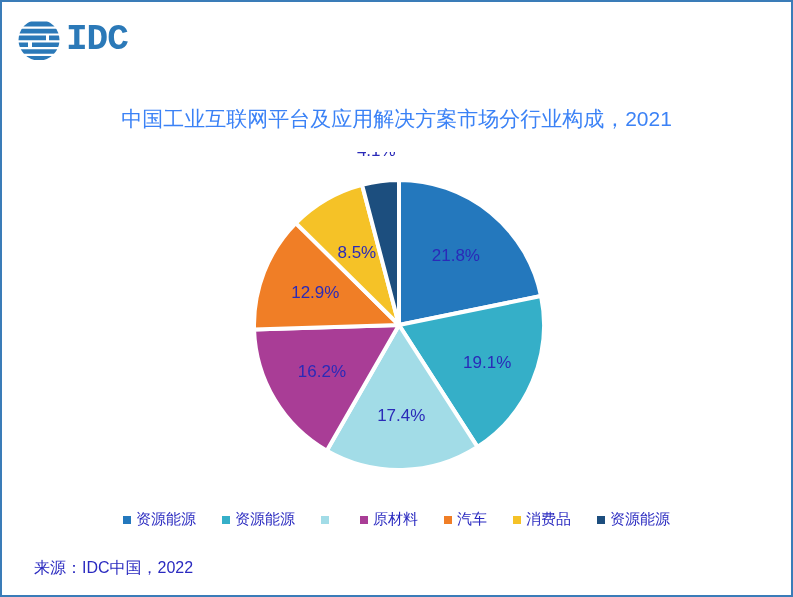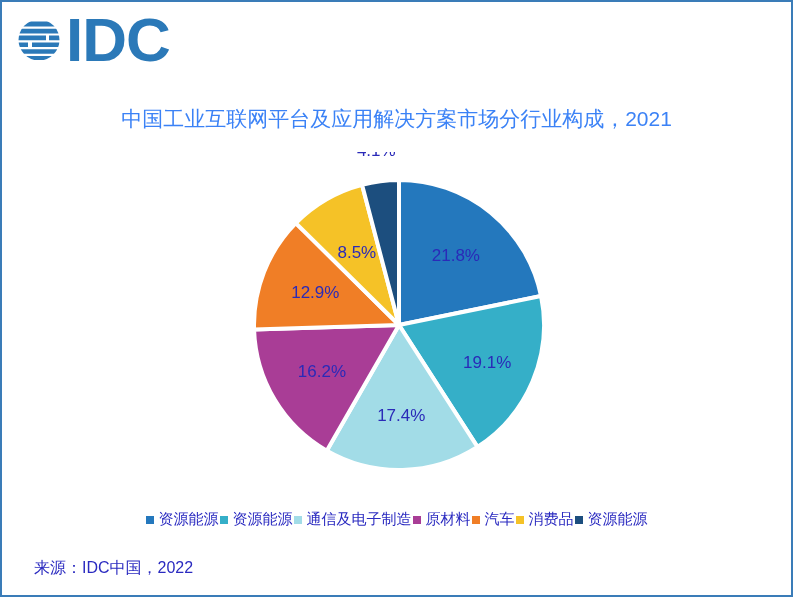--- a/index.html
+++ b/index.html
@@ -28,26 +28,26 @@
     align-items: center;
     height: 56px;
   }
   #logo-globe {
     width: 46px;
     height: 46px;
     flex: 0 0 46px;
     margin-right: 4px;
   }
   #logo-text {
-    font-size: 62px;
+    font-size: 36px;
     font-weight: bold;
     letter-spacing: -1px;
     color: #2B79B8;
     line-height: 46px;
-    font-family: Liberation Sans, sans-serif;
+    font-family: Liberation Mono, monospace;
   }
 
   
   #chart-title {
     position: absolute;
     left: 0;
     right: 0;
     top: 103px;
     text-align: center;
     font-size: 21px;
@@ -76,21 +76,21 @@
 
   
   #legend {
     position: absolute;
     left: 0;
     right: 0;
     top: 508px;
     display: flex;
     justify-content: center;
     align-items: center;
-    gap: 1px;
+    gap: 26px;
   }
   .legend-item {
     display: flex;
     align-items: center;
     white-space: nowrap;
   }
   .legend-swatch {
     width: 8px;
     height: 8px;
     margin-right: 5px;
@@ -169,21 +169,20 @@
       <div class="legend-item">
         <span class="legend-swatch" style="background: rgb(36, 120, 189);"></span>
         <span class="legend-label">资源能源</span>
       </div>
       <div class="legend-item">
         <span class="legend-swatch" style="background: rgb(53, 175, 200);"></span>
         <span class="legend-label">资源能源</span>
       </div>
       <div class="legend-item">
         <span class="legend-swatch" style="background: rgb(162, 220, 231);"></span>
-        <span class="legend-label">通信及电子制造</span>
       </div>
       <div class="legend-item">
         <span class="legend-swatch" style="background: rgb(169, 61, 150);"></span>
         <span class="legend-label">原材料</span>
       </div>
       <div class="legend-item">
         <span class="legend-swatch" style="background: rgb(240, 126, 38);"></span>
         <span class="legend-label">汽车</span>
       </div>
       <div class="legend-item">

